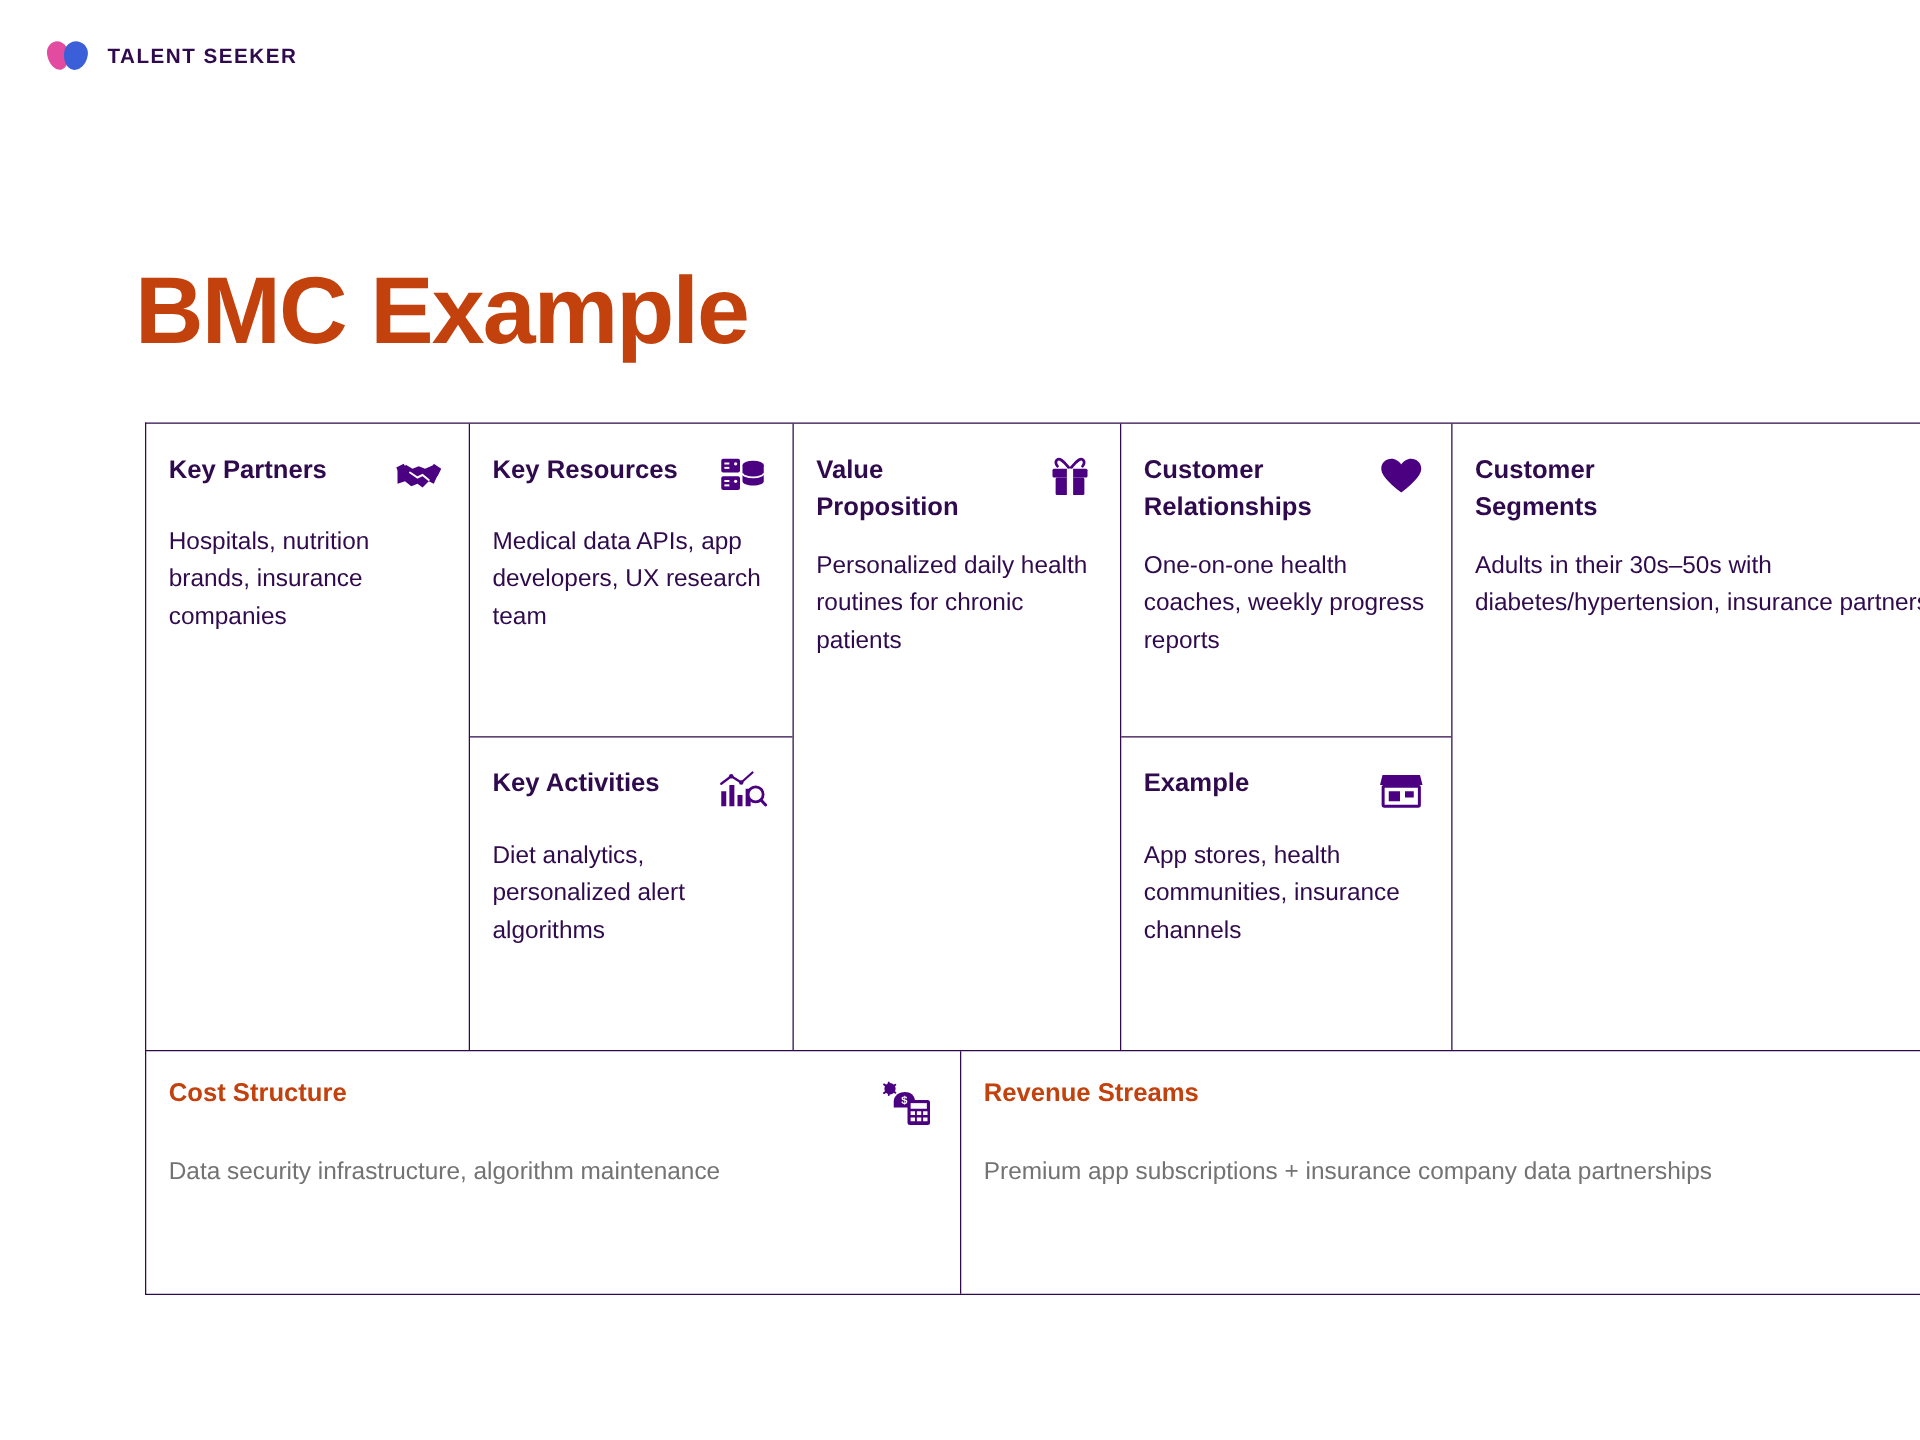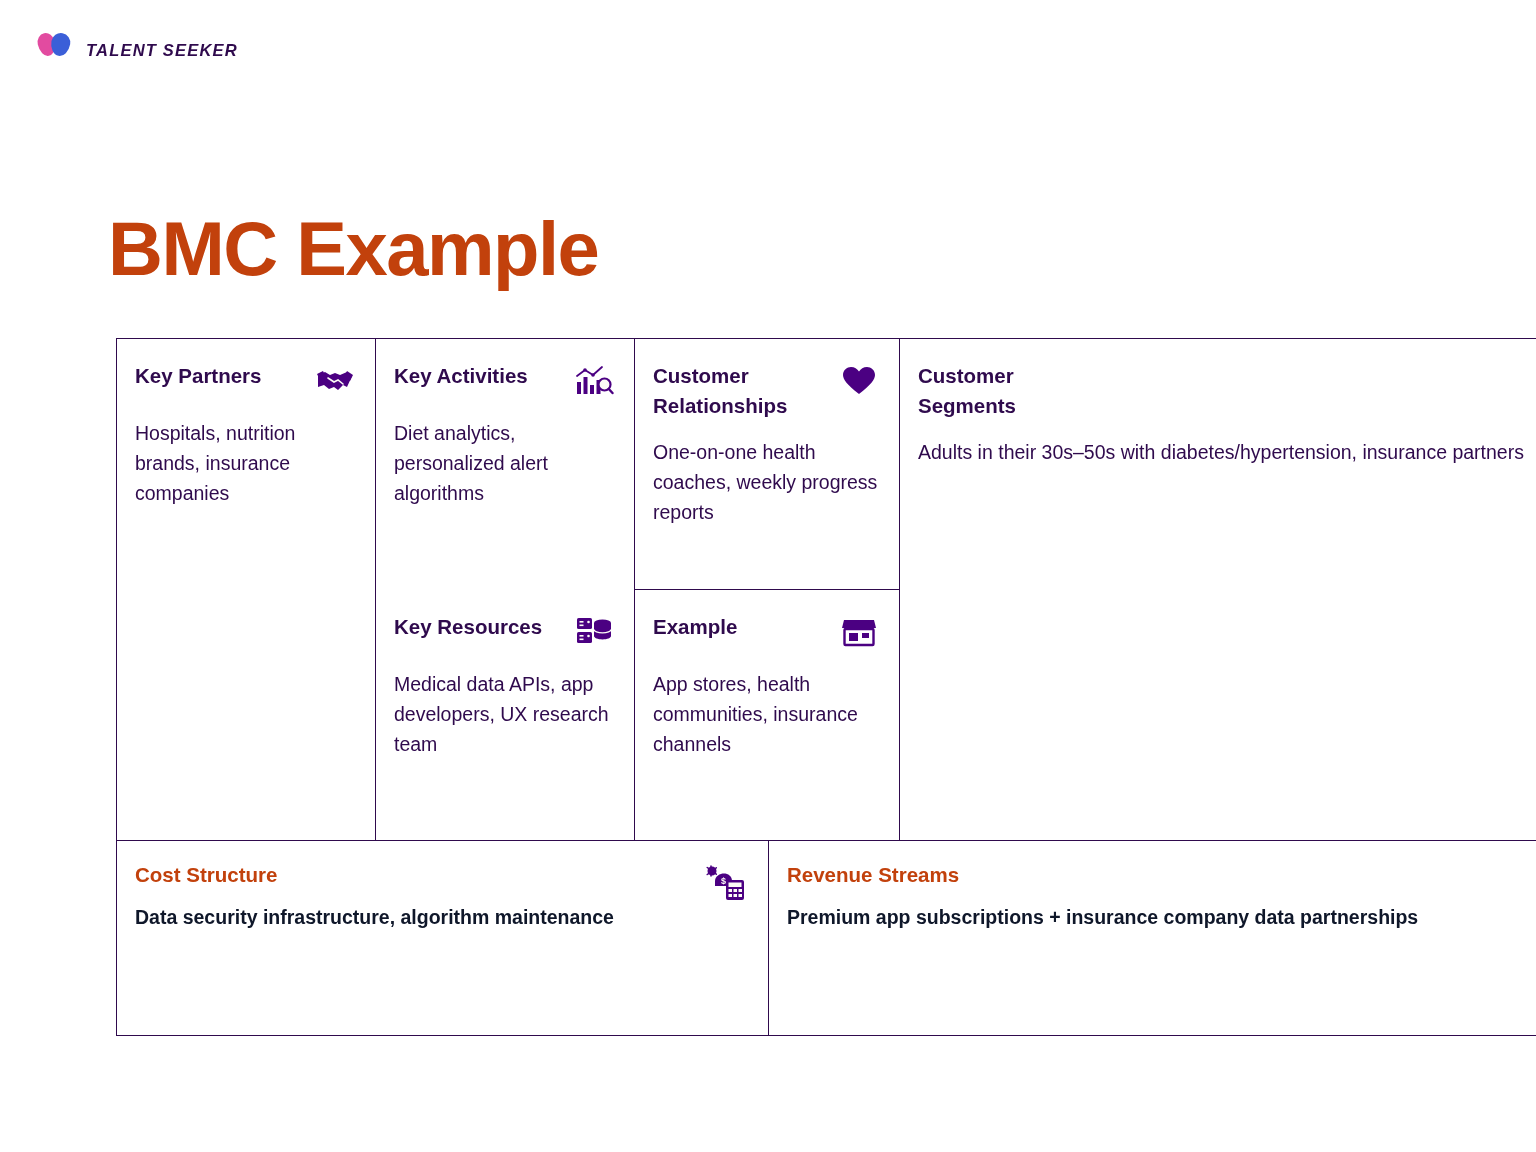--- a/index.html
+++ b/index.html
@@ -14,23 +14,22 @@
     color: #3d0a5c;
     overflow: hidden;
   }
 
   
   .brand {
     position: absolute;
     top: 30px;
     left: 38px;
     display: flex;
-    align-items: flex-end;
+    align-items: center;
     gap: 12px;
-    font-style: italic;
   }
   .brand-mark {
     width: 36px;
     height: 30px;
     position: relative;
   }
   .brand-mark .petal-a {
     position: absolute;
     left: 0; top: 3px;
     width: 17px; height: 23px;
@@ -154,24 +153,24 @@
     display: flex;
     align-items: flex-start;
     justify-content: space-between;
   }
   .bcell-title {
     font-size: 20.5px;
     font-weight: 700;
     color: #c2410c;
   }
   .bcell-body {
+    margin-top: 20px;
     font-size: 19.5px;
     line-height: 1.53;
-    color: #0f172a;
-    font-weight: bold;
+    color: #737373;
   }
   svg { display: block; }
 </style>
 </head>
 <body>
 
 <div class="brand">
   <div class="brand-mark">
     <div class="petal-a"></div>
     <div class="petal-b"></div>
@@ -196,39 +195,20 @@
               <path d="M1 8 L7 5 L10 11 L4 14 Z" fill="#4b0082"></path>
               <path d="M37 9 L31 5 L28 11 L34 15 Z" fill="#4b0082"></path>
             </svg>
           </span>
         </div>
         <div class="cell-body">Hospitals, nutrition brands, insurance companies</div>
       </div>
     </div>
 
     <div class="col col-kr">
-      <div class="cell half">
-        <div class="cell-head">
-          <div class="cell-title">Key Activities</div>
-          <span class="cell-icon">
-            <svg width="40" height="34" viewBox="0 0 40 34" fill="none">
-              <rect x="3" y="18" width="4" height="12" fill="#4b0082"></rect>
-              <rect x="9.5" y="13" width="4" height="17" fill="#4b0082"></rect>
-              <rect x="16" y="21" width="4" height="9" fill="#4b0082"></rect>
-              <rect x="22.5" y="16" width="4" height="14" fill="#4b0082"></rect>
-              <path d="M3 12 L11 6 L19 11 L28 3" stroke="#4b0082" stroke-width="1.8" fill="none" stroke-linecap="round" stroke-linejoin="round"></path>
-              <circle cx="11" cy="6" r="1.8" fill="#4b0082"></circle>
-              <circle cx="19" cy="11" r="1.8" fill="#4b0082"></circle>
-              <circle cx="30.5" cy="20.5" r="6" stroke="#4b0082" stroke-width="2.2" fill="#fdfbf7"></circle>
-              <path d="M34.8 25 L38.5 29" stroke="#4b0082" stroke-width="2.4" stroke-linecap="round"></path>
-            </svg>
-          </span>
-        </div>
-        <div class="cell-body">Diet analytics, personalized alert algorithms</div>
-      </div>
       <div class="cell half half-top">
         <div class="cell-head">
           <div class="cell-title">Key Resources</div>
           <span class="cell-icon">
             <svg width="38" height="34" viewBox="0 0 38 34" fill="none">
               <rect x="2" y="3" width="15" height="11" rx="1.6" fill="#4b0082"></rect>
               <rect x="2" y="17" width="15" height="11" rx="1.6" fill="#4b0082"></rect>
               <rect x="4.5" y="6" width="4" height="1.6" fill="#fdfbf7"></rect>
               <rect x="4.5" y="9.5" width="4" height="1.6" fill="#fdfbf7"></rect>
               <rect x="4.5" y="20" width="4" height="1.6" fill="#fdfbf7"></rect>
@@ -236,22 +216,58 @@
               <circle cx="13.5" cy="7" r="1.3" fill="#fdfbf7"></circle>
               <circle cx="13.5" cy="21" r="1.3" fill="#fdfbf7"></circle>
               <ellipse cx="27.5" cy="8" rx="8.5" ry="3.4" fill="#4b0082"></ellipse>
               <path d="M19 8 v13 c0 1.9 3.8 3.4 8.5 3.4 s8.5 -1.5 8.5 -3.4 V8" fill="#4b0082"></path>
               <path d="M19 14.5 c0 1.9 3.8 3.4 8.5 3.4 s8.5 -1.5 8.5 -3.4" stroke="#fdfbf7" stroke-width="1.4" fill="none"></path>
             </svg>
           </span>
         </div>
         <div class="cell-body">Medical data APIs, app developers, UX research team</div>
       </div>
-    </div>
-
+      <div class="cell half">
+        <div class="cell-head">
+          <div class="cell-title">Key Activities</div>
+          <span class="cell-icon">
+            <svg width="40" height="34" viewBox="0 0 40 34" fill="none">
+              <rect x="3" y="18" width="4" height="12" fill="#4b0082"></rect>
+              <rect x="9.5" y="13" width="4" height="17" fill="#4b0082"></rect>
+              <rect x="16" y="21" width="4" height="9" fill="#4b0082"></rect>
+              <rect x="22.5" y="16" width="4" height="14" fill="#4b0082"></rect>
+              <path d="M3 12 L11 6 L19 11 L28 3" stroke="#4b0082" stroke-width="1.8" fill="none" stroke-linecap="round" stroke-linejoin="round"></path>
+              <circle cx="11" cy="6" r="1.8" fill="#4b0082"></circle>
+              <circle cx="19" cy="11" r="1.8" fill="#4b0082"></circle>
+              <circle cx="30.5" cy="20.5" r="6" stroke="#4b0082" stroke-width="2.2" fill="#fdfbf7"></circle>
+              <path d="M34.8 25 L38.5 29" stroke="#4b0082" stroke-width="2.4" stroke-linecap="round"></path>
+            </svg>
+          </span>
+        </div>
+        <div class="cell-body">Diet analytics, personalized alert algorithms</div>
+      </div>
+    </div>
+
+    <div class="col col-vp">
+      <div class="cell">
+        <div class="cell-head">
+          <div class="cell-title">Value Proposition</div>
+          <span class="cell-icon">
+            <svg width="36" height="34" viewBox="0 0 36 34" fill="none">
+              <path d="M8 9 C5 5 8 2 11 4 C14 6 16 9 17 10" stroke="#4b0082" stroke-width="2.2" fill="none" stroke-linecap="round"></path>
+              <path d="M28 9 C31 5 28 2 25 4 C22 6 20 9 19 10" stroke="#4b0082" stroke-width="2.2" fill="none" stroke-linecap="round"></path>
+              <rect x="4" y="11" width="28" height="7" rx="1.2" fill="#4b0082"></rect>
+              <rect x="6.5" y="18" width="23" height="14" rx="1.2" fill="#4b0082"></rect>
+              <rect x="15.5" y="11" width="5" height="21" fill="#fdfbf7"></rect>
+            </svg>
+          </span>
+        </div>
+        <div class="cell-body">Personalized daily health routines for chronic patients</div>
+      </div>
+    </div>
 
     <div class="col col-cr">
       <div class="cell half half-top">
         <div class="cell-head">
           <div class="cell-title">Customer Relationships</div>
           <span class="cell-icon">
             <svg width="34" height="30" viewBox="0 0 34 30" fill="none">
               <path d="M17 28 C5 19 1 13 1 9 C1 4 5 1 9 1 C12.5 1 15.3 3 17 5.6 C18.7 3 21.5 1 25 1 C29 1 33 4 33 9 C33 13 29 19 17 28 Z" fill="#4b0082"></path>
             </svg>
           </span>

